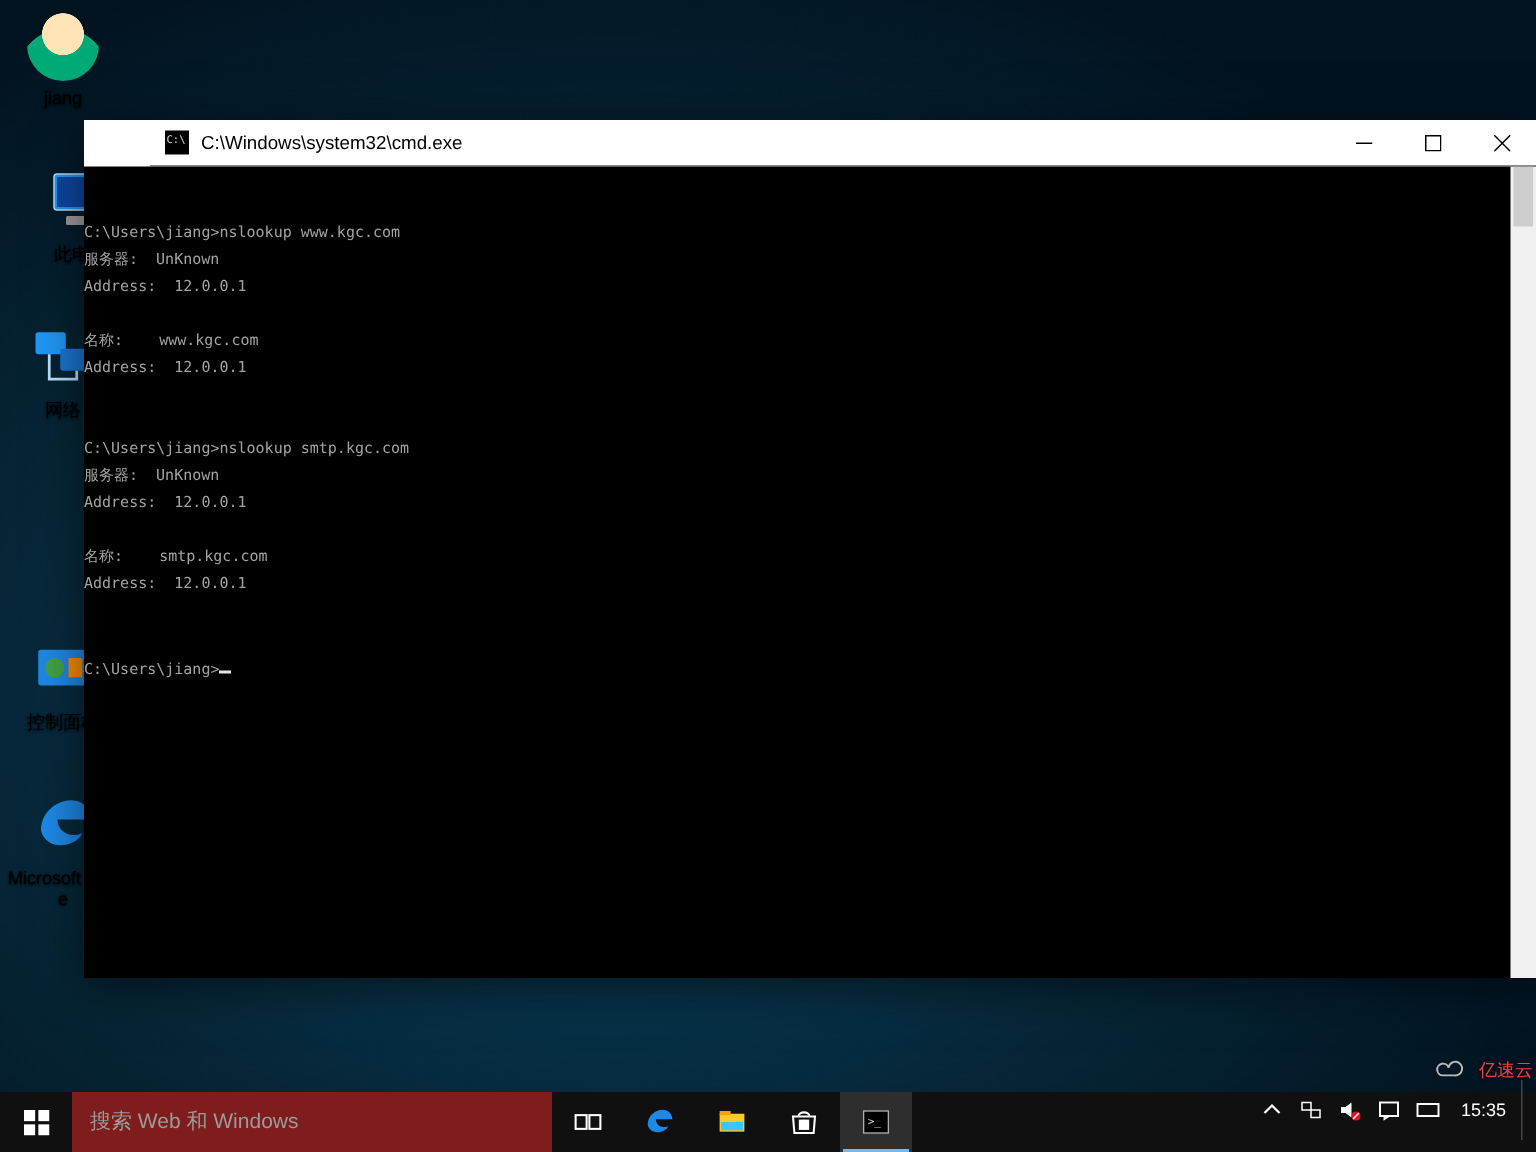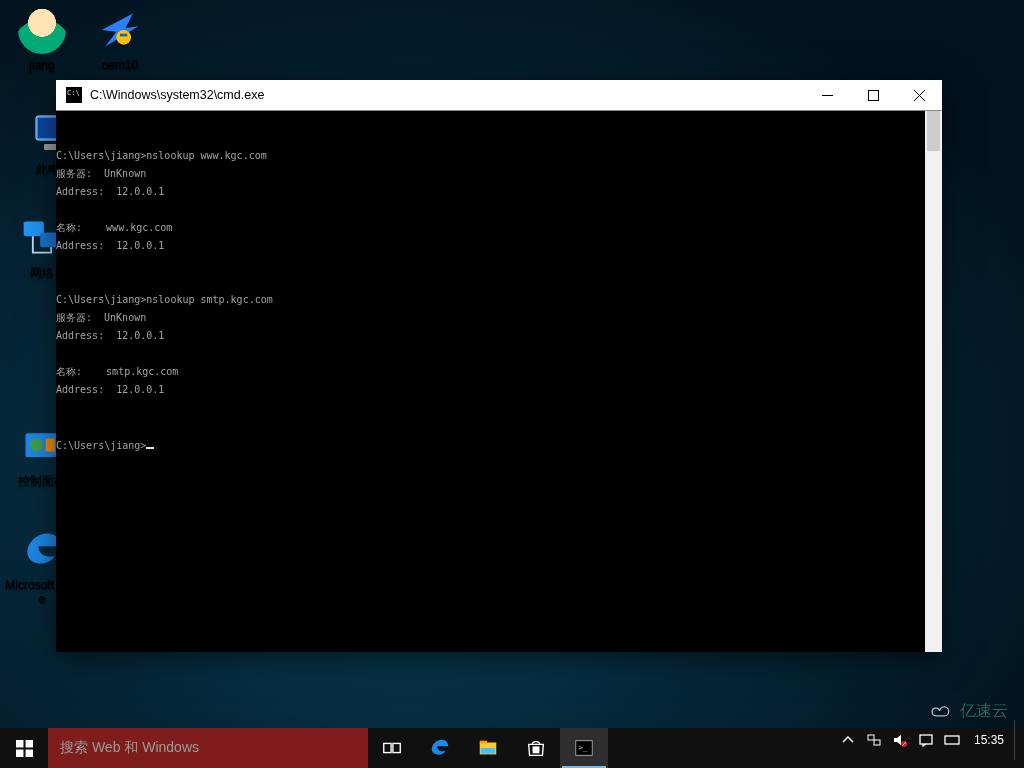--- a/index.html
+++ b/index.html
@@ -18,21 +18,21 @@
     .ic-user { background: radial-gradient(circle at 50% 35%, #ffe4b5 35%, transparent 36%), radial-gradient(circle at 50% 90%, #0a7 60%, transparent 61%); border-radius: 50%; }
     .ic-arrow svg { width: 44px; height: 44px; }
     .ic-pc svg { width: 48px; height: 48px; }
     .ic-net svg { width: 44px; height: 44px; }
     .ic-bin svg { width: 40px; height: 40px; }
     .ic-ctrl svg { width: 44px; height: 44px; }
     .ic-edge svg { width: 44px; height: 44px; }
     .ic-horse svg { width: 44px; height: 44px; }
 
     
-    .cmd-window { position: absolute; left: 56px; top: 80px; width: 886px; height: 572px; background: #fff; box-shadow: 0 6px 30px rgba(0,0,0,.55); }
+    .cmd-window { position: absolute; left: 56px; top: 80px; width: 968px; height: 572px; background: #fff; box-shadow: 0 6px 30px rgba(0,0,0,.55); padding-left: 44px; }
     .titlebar { height: 31px; background: #fff; display: flex; align-items: center; border-bottom: 1px solid #888; }
     .titlebar .title-icon { width: 16px; height: 16px; margin: 0 8px 0 10px; background: #000; position: relative; }
     .titlebar .title-icon::after { content:"C:\\"; color:#ddd; font-size:7px; position:absolute; left:1px; top:2px; font-family: "Consolas", monospace;}
     .titlebar .title-text { font-size: 12.5px; color: #000; flex: 1; }
     .winctrl { display: flex; height: 100%; }
     .winbtn { width: 46px; height: 31px; display: flex; align-items: center; justify-content: center; font-size: 12px; color: #000; }
     .winbtn svg { width: 11px; height: 11px; stroke: #000; stroke-width: 1; fill: none; }
 
     .cmd-body { position: absolute; left: 0; top: 31px; right: 0; bottom: 0; background: #000; color: #a3a3a3; font-family: "SimSun","NSimSun","Consolas",monospace; font-size: 10px; line-height: 18px; padding: 0; white-space: pre; overflow: hidden; }
     .cmd-scroll { position: absolute; right: 0; top: 0; width: 17px; height: 100%; background: #f0f0f0; }
@@ -51,43 +51,33 @@
     .taskitem.active { background: #2e2e2e; }
     .taskitem.active::after { content:""; position:absolute; left:2px; right:2px; bottom:0; height:2px; background:#76b9ed; }
     .taskitem svg { width: 22px; height: 22px; }
 
     .tray { position: absolute; right: 0; bottom: 0; height: 56px; display: flex; align-items: center; gap: 2px; padding-right: 4px; }
     .trayicon { width: 24px; height: 40px; display: flex; align-items: center; justify-content: center; }
     .trayicon svg { width: 16px; height: 16px; }
     .clock { font-size: 12px; text-align: center; line-height: 13px; padding: 0 8px; color: #fff; }
     .showdesk { width: 6px; height: 40px; border-left: 1px solid #444; }
 
-    .watermark { position: absolute; right: 16px; bottom: 46px; color: #0f766e; font-size: 16px; text-shadow: 0 1px 2px #000; display: flex; align-items: center; gap: 6px; }
+    .watermark { position: absolute; right: 2px; bottom: 46px; color: #ef4444; font-size: 12px; text-shadow: 0 1px 2px #000; display: flex; align-items: center; gap: 6px; }
     .watermark .logo { width: 26px; height: 18px; }
   </style>
 </head>
 <body>
 
 <div class="desktop">
 
   <div class="dicon" style="left:4px; top:6px;">
     <div class="glyph ic-user"></div>
     <div class="label">jiang</div>
   </div>
 
-  <div class="dicon" style="left:82px; top:6px;">
-    <div class="glyph ic-arrow">
-      <svg viewBox="0 0 48 48">
-          <polygon points="4,24 38,6 30,22 44,20 8,42 20,26" fill="#2a7fff"></polygon>
-          <circle cx="28" cy="32" r="8" fill="#ffc107"></circle>
-          <rect x="24" y="28" width="8" height="3" fill="#1565c0"></rect>
-        </svg>
-    </div>
-    <div class="label">oem10</div>
-  </div>
 
   <div class="dicon" style="left:16px; top:110px;">
     <div class="glyph ic-pc">
       <svg viewBox="0 0 48 48">
           <rect x="6" y="6" width="36" height="24" rx="2" fill="#2196f3" stroke="#bbdefb"></rect>
           <rect x="8" y="8" width="32" height="20" fill="#0d47a1"></rect>
           <rect x="14" y="34" width="20" height="6" rx="1" fill="#9e9e9e"></rect>
         </svg>
     </div>
     <div class="label">此电脑</div>

